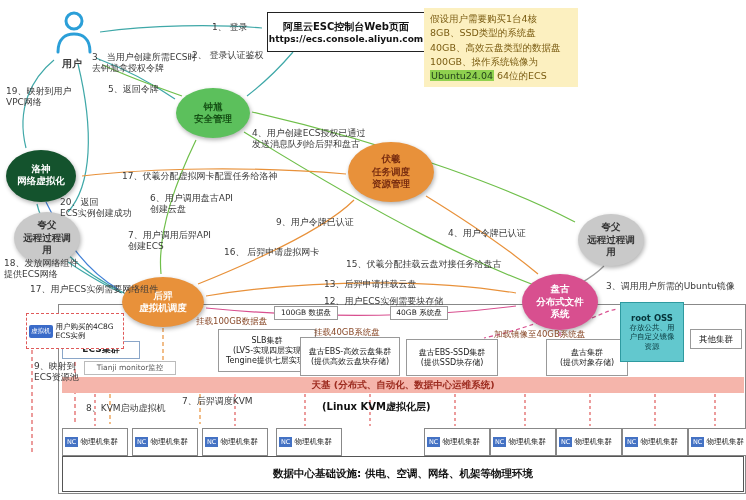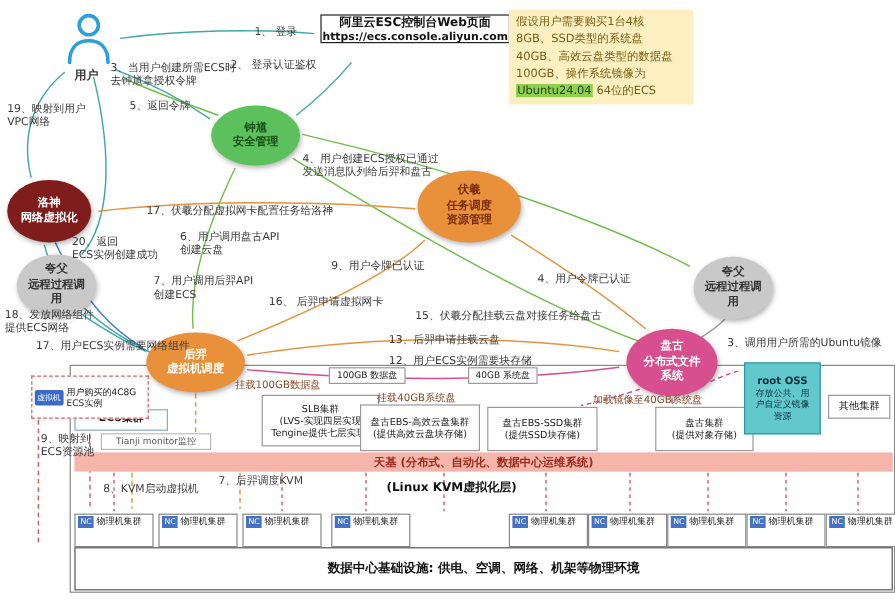--- a/index.html
+++ b/index.html
@@ -8,37 +8,37 @@
            font-family:"DejaVu Sans", sans-serif; margin:0 auto; }
   .arrows { position:absolute; left:0; top:0; z-index:1; }
   .arrows path { fill:none; stroke-width:1.2; }
   .lbl { position:absolute; z-index:3; font-size:9px; color:#3a3a3a; white-space:pre-line; line-height:1.25; }
   .lbl.red { color:#8a4a2a; }
   .ell { position:absolute; z-index:2; border-radius:50%; display:flex; align-items:center; justify-content:center;
          text-align:center; white-space:pre-line; font-size:9.5px; font-weight:bold; line-height:1.3;
          box-shadow:1px 2px 4px rgba(0,0,0,.3); }
   .box { position:absolute; z-index:2; background:#fff; border:1px solid #999; display:flex; align-items:center;
          justify-content:center; text-align:center; white-space:pre-line; font-size:8px; line-height:1.25; color:#222; }
-  .console { position:absolute; left:267px; top:12px; width:158px; height:24px; border:1.5px solid #222;
+  .console { position:absolute; left:267px; top:12px; width:158px; height:40px; border:1.5px solid #222;
              background:#fff; z-index:3; display:flex; flex-direction:column; align-items:center; justify-content:center; }
   .console .t { font-size:10px; font-weight:bold; color:#111; }
   .console .u { font-size:9px; font-weight:bold; color:#111; }
   .note { position:absolute; left:424px; top:8px; width:154px; background:#fcf0c0; z-index:3;
           padding:4px 6px; font-size:9.5px; line-height:1.5; color:#7a5c12; }
   .note .hl { background:#8fd14f; color:#23421a; font-style:normal; padding:0 1px; }
   .usr { position:absolute; left:52px; top:10px; z-index:3; }
   .outer { position:absolute; left:58px; top:304px; width:688px; height:190px; border:1px solid #888; z-index:1; }
   .vmbox { position:absolute; left:26px; top:313px; width:98px; height:36px; border:1.5px dashed #e05a5a;
            background:#fff; z-index:3; display:flex; align-items:center; gap:3px; padding:2px; }
   .vmchip { background:#3a6bc9; color:#fff; font-size:6.5px; padding:2px 2px; border-radius:2px; white-space:nowrap; }
   .vmlabel { font-size:7.5px; line-height:1.25; white-space:pre-line; color:#222; }
   .tjbar { position:absolute; left:62px; top:377px; width:682px; height:16px; background:#f5b5ab; z-index:2;
            display:flex; align-items:center; justify-content:center; font-size:9.5px; font-weight:bold; color:#9c2b1f; }
   .ncbox { position:absolute; top:428px; width:66px; height:28px; border:1px solid #888; background:#fff; z-index:2;
-           display:flex; align-items:flex-start; gap:2px; padding:1px 2px; }
+           display:flex; align-items:center; gap:2px; padding:1px 2px; }
   .ncchip { background:#4472c4; color:#fff; font-size:6.5px; padding:1px 2px; }
   .nclabel { font-size:7.5px; color:#222; }
   .dcbar { position:absolute; left:62px; top:456px; width:682px; height:36px; border:1px solid #555; background:#fff;
            z-index:2; display:flex; align-items:center; justify-content:center; font-size:10.5px; font-weight:bold; color:#111; }
   .oss { position:absolute; left:620px; top:302px; width:64px; height:60px; background:#62c8ce; border:1px solid #2e9aa0;
          z-index:3; display:flex; flex-direction:column; align-items:center; justify-content:center; text-align:center; }
   .oss .t { font-size:8.5px; font-weight:bold; color:#06343a; }
   .oss .b { font-size:7.5px; line-height:1.25; white-space:pre-line; color:#06343a; }
   .bold { font-weight:bold; }
 </style>
@@ -127,21 +127,21 @@
     <div>40GB、高效云盘类型的数据盘</div>
     <div>100GB、操作系统镜像为</div>
     <div><em class="hl">Ubuntu24.04</em><span> 64位的ECS</span></div>
   </div>
 
   <div class="ell" style="left:176px;top:88px;width:74px;height:50px;background:#5cc05c;color:#145014;">钟馗
 安全管理</div>
   <div class="ell" style="left:348px;top:142px;width:86px;height:60px;background:#e8913a;color:#7a2e10;">伏羲
 任务调度
 资源管理</div>
-  <div class="ell" style="left:6px;top:150px;width:70px;height:52px;background:#7f1d1d;color:#fff;font-family:Liberation Mono, monospace;">洛神
+  <div class="ell" style="left:6px;top:150px;width:70px;height:52px;background:#14532d;color:#fff;font-family:Liberation Mono, monospace;">洛神
 网络虚拟化</div>
   <div class="ell" style="left:14px;top:212px;width:66px;height:52px;background:#c9c9c9;color:#333;">夸父
 远程过程调
 用</div>
   <div class="ell" style="left:578px;top:214px;width:66px;height:52px;background:#c9c9c9;color:#333;">夸父
 远程过程调
 用</div>
   <div class="ell" style="left:122px;top:277px;width:82px;height:50px;background:#e8913a;color:#fff;">后羿
 虚拟机调度</div>
   <div class="ell" style="left:522px;top:274px;width:76px;height:56px;background:#d84f8f;color:#fff;">盘古

